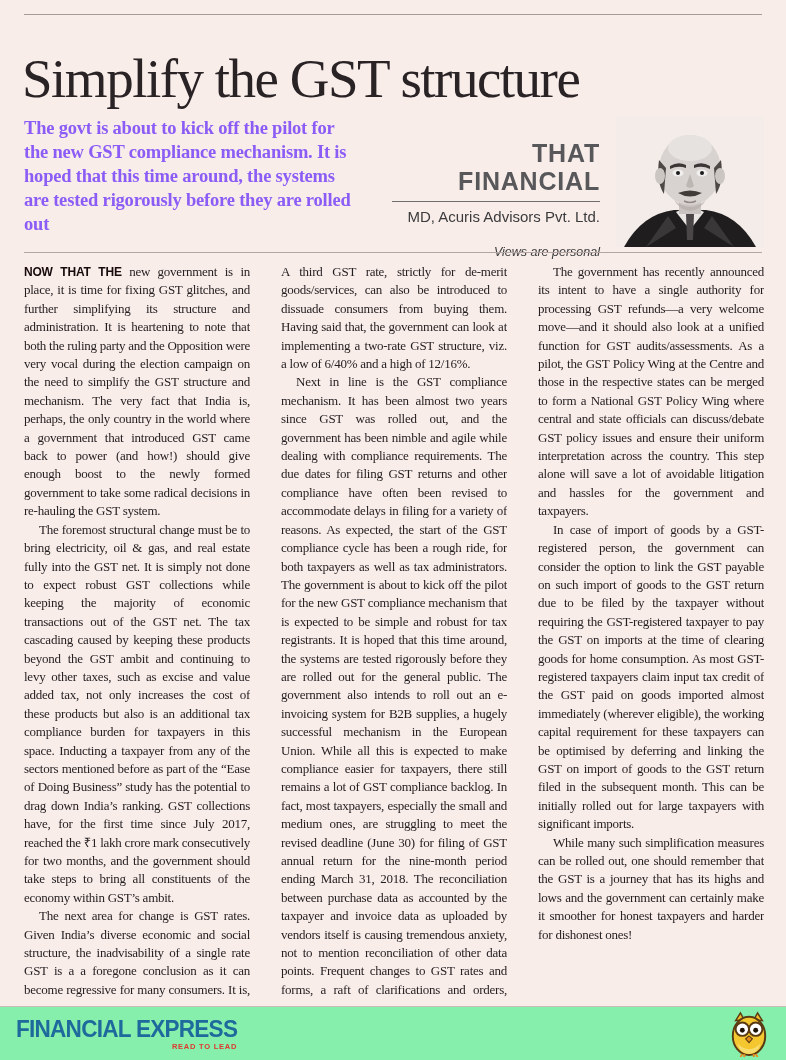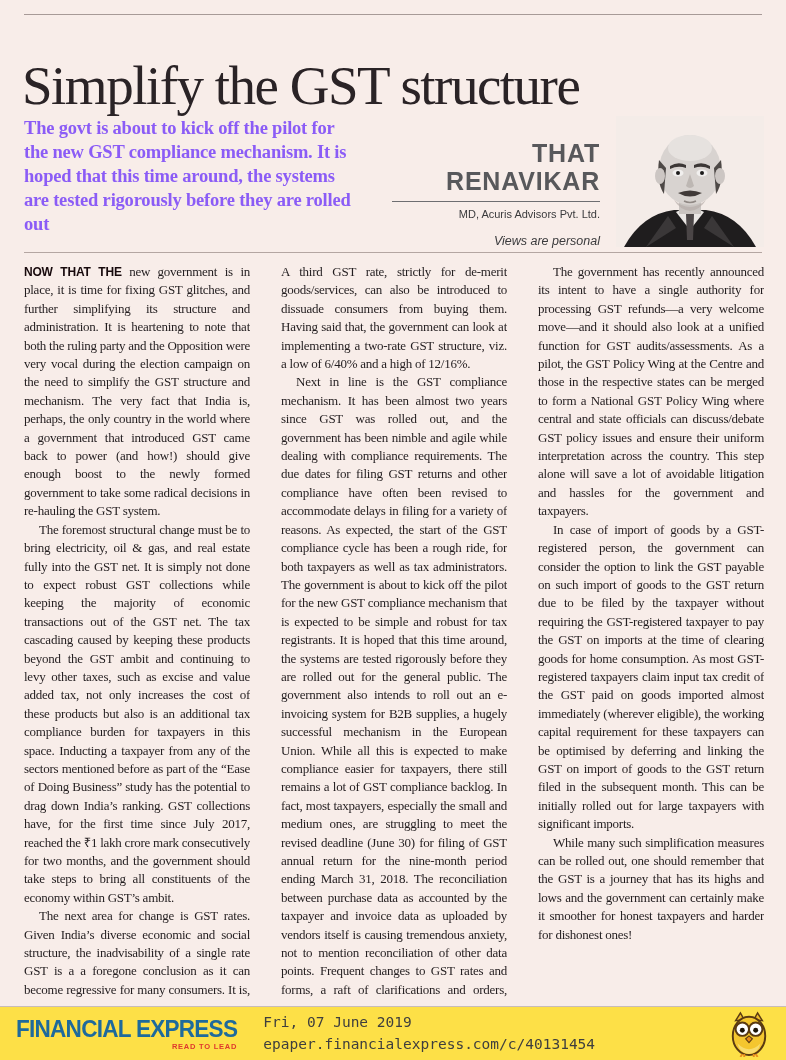--- a/index.html
+++ b/index.html
@@ -8,41 +8,41 @@
     position: relative; overflow: hidden;
     background: #f8ede9;
     font-family: "Liberation Serif", serif;
     color: #262022;
   }
   .top-rule {
     position: absolute; top: 14px; left: 24px; right: 24px;
     border-top: 1px solid #a79a97;
   }
   .headline {
-    position: absolute; top: 20px; left: 22px; right: 20px;
+    position: absolute; top: 13px; left: 22px; right: 20px;
     font-size: 55px; line-height: 1.05; font-weight: normal;
     letter-spacing: -1.5px; color: #2a2326; white-space: nowrap;
   }
   .header-row {
     position: absolute; top: 116px; left: 24px; right: 22px; height: 132px;
     display: flex; align-items: flex-start;
   }
   .standfirst {
     width: 330px; flex: 0 0 330px;
     font-size: 18.5px; font-weight: bold; line-height: 24px;
     color: #8b5cf6; letter-spacing: -0.2px;
   }
   .byline { flex: 1; text-align: right; padding-right: 16px; padding-top: 24px; }
   .byline-name {
     font-family: "Liberation Sans", sans-serif; font-weight: bold;
     font-size: 25px; line-height: 1.1; color: #58585b; letter-spacing: 0.8px;
   }
   .byline-rule { border-bottom: 1.5px solid #6e6e71; width: 208px; margin: 6px 0 6px auto; }
-  .byline-role { font-family: "Liberation Sans", sans-serif; font-size: 11px; color: #3b3b3d; }
-  .byline-note { font-family: "Liberation Sans", sans-serif; font-style: italic; font-size: 12.5px; color: #3b3b3d; margin-top: 14px; }
+  .byline-role { font-family: "Liberation Sans", sans-serif; font-size: 15px; color: #3b3b3d; }
+  .byline-note { font-family: "Liberation Sans", sans-serif; font-style: italic; font-size: 12.5px; color: #3b3b3d; margin-top: 20px; }
   .photo { flex: 0 0 148px; width: 148px; height: 131px; background: #f3ebe7; overflow: hidden; }
   .header-sep {
     position: absolute; top: 252px; left: 24px; right: 24px;
     border-top: 1px solid #b4a6a2;
   }
   .body-columns {
     position: absolute; top: 263px; left: 24px; right: 22px; bottom: 57px;
     display: flex; gap: 31px; overflow: hidden;
   }
   .col { flex: 1; min-width: 0; overflow: hidden; }
@@ -51,21 +51,21 @@
     font-size: 13px; line-height: 18.4px;
     letter-spacing: -0.25px; color: #221d1f;
   }
   .para.indent { text-indent: 15px; }
   .lead-in {
     font-family: "Liberation Sans", sans-serif; font-weight: bold;
     font-size: 12px; letter-spacing: -0.2px; color: #17090c;
   }
   .footer {
     position: absolute; left: 0; right: 0; bottom: 0; height: 54px;
-    background: #fde047; border-top: 1px solid #c8bcb8;
+    background: #86efac; border-top: 1px solid #c8bcb8;
     display: flex; align-items: center; padding: 0 16px; box-sizing: border-box;
   }
   .fe-logo { flex: 0 0 auto; transform: scaleX(0.94); transform-origin: left center; }
   .fe-name {
     font-family: "Liberation Sans", sans-serif; font-weight: bold;
     font-size: 24px; letter-spacing: -0.8px; color: #1e6a9c; line-height: 1;
   }
   .fe-tagline {
     font-family: "Liberation Sans", sans-serif; font-weight: bold;
     font-size: 8px; letter-spacing: 0.8px; color: #df382d;
@@ -85,21 +85,21 @@
 
 <div class="top-rule"></div>
 
 <h1 class="headline">Simplify the GST structure</h1>
 
 <div class="header-row">
   <div class="standfirst">The govt is about to kick off the pilot for the new GST compliance mechanism. It is hoped that this time around, the systems are tested rigorously before they are rolled out</div>
 
   <div class="byline">
     <div class="byline-name">THAT</div>
-    <div class="byline-name">RENAVIKAR</div>
+    <div class="byline-name">FINANCIAL</div>
     <div class="byline-rule"></div>
     <div class="byline-role">MD, Acuris Advisors Pvt. Ltd.</div>
     <div class="byline-note">Views are personal</div>
   </div>
 
   <div class="photo">
     <svg width="148" height="131" viewBox="0 0 148 131" xmlns="http://www.w3.org/2000/svg">
       <rect x="0" y="0" width="148" height="131" fill="#f4ece8"></rect>
 
       <path d="M8,131 Q26,98 58,94 L90,94 Q122,98 140,131 Z" fill="#1f1d1e"></path>
@@ -155,24 +155,20 @@
     <p class="para indent">In case of import of goods by a GST-registered person, the government can consider the option to link the GST payable on such import of goods to the GST return due to be filed by the taxpayer without requiring the GST-registered taxpayer to pay the GST on imports at the time of clearing goods for home consumption. As most GST-registered taxpayers claim input tax credit of the GST paid on goods imported almost immediately (wherever eligible), the working capital requirement for these taxpayers can be optimised by deferring and linking the GST on import of goods to the GST return filed in the subsequent month. This can be initially rolled out for large taxpayers with significant imports.</p>
     <p class="para indent">While many such simplification measures can be rolled out, one should remember that the GST is a journey that has its highs and lows and the government can certainly make it smoother for honest taxpayers and harder for dishonest ones!</p>
   </div>
 </div>
 
 <div class="footer">
   <div class="fe-logo">
     <div class="fe-name">FINANCIAL EXPRESS</div>
     <div class="fe-tagline">READ TO LEAD</div>
   </div>
-  <div class="footer-meta">
-    <div>Fri, 07 June 2019</div>
-    <div class="url">epaper.financialexpress.com/c/40131454</div>
-  </div>
   <svg class="owl" viewBox="0 0 44 48" xmlns="http://www.w3.org/2000/svg">
 
     <path d="M8,10 L13,2 L17,9 Z" fill="#f2bf2a" stroke="#5a3a12" stroke-width="1.5"></path>
     <path d="M36,10 L31,2 L27,9 Z" fill="#f2bf2a" stroke="#5a3a12" stroke-width="1.5"></path>
 
     <ellipse cx="22" cy="26" rx="17" ry="20" fill="#f4c62f" stroke="#5a3a12" stroke-width="2"></ellipse>
 
     <path d="M10,34 Q22,46 34,34 Q32,44 22,45 Q12,44 10,34 Z" fill="#f8dc6e"></path>
 
     <circle cx="15" cy="19" r="7" fill="#ffffff" stroke="#5a3a12" stroke-width="2"></circle>

